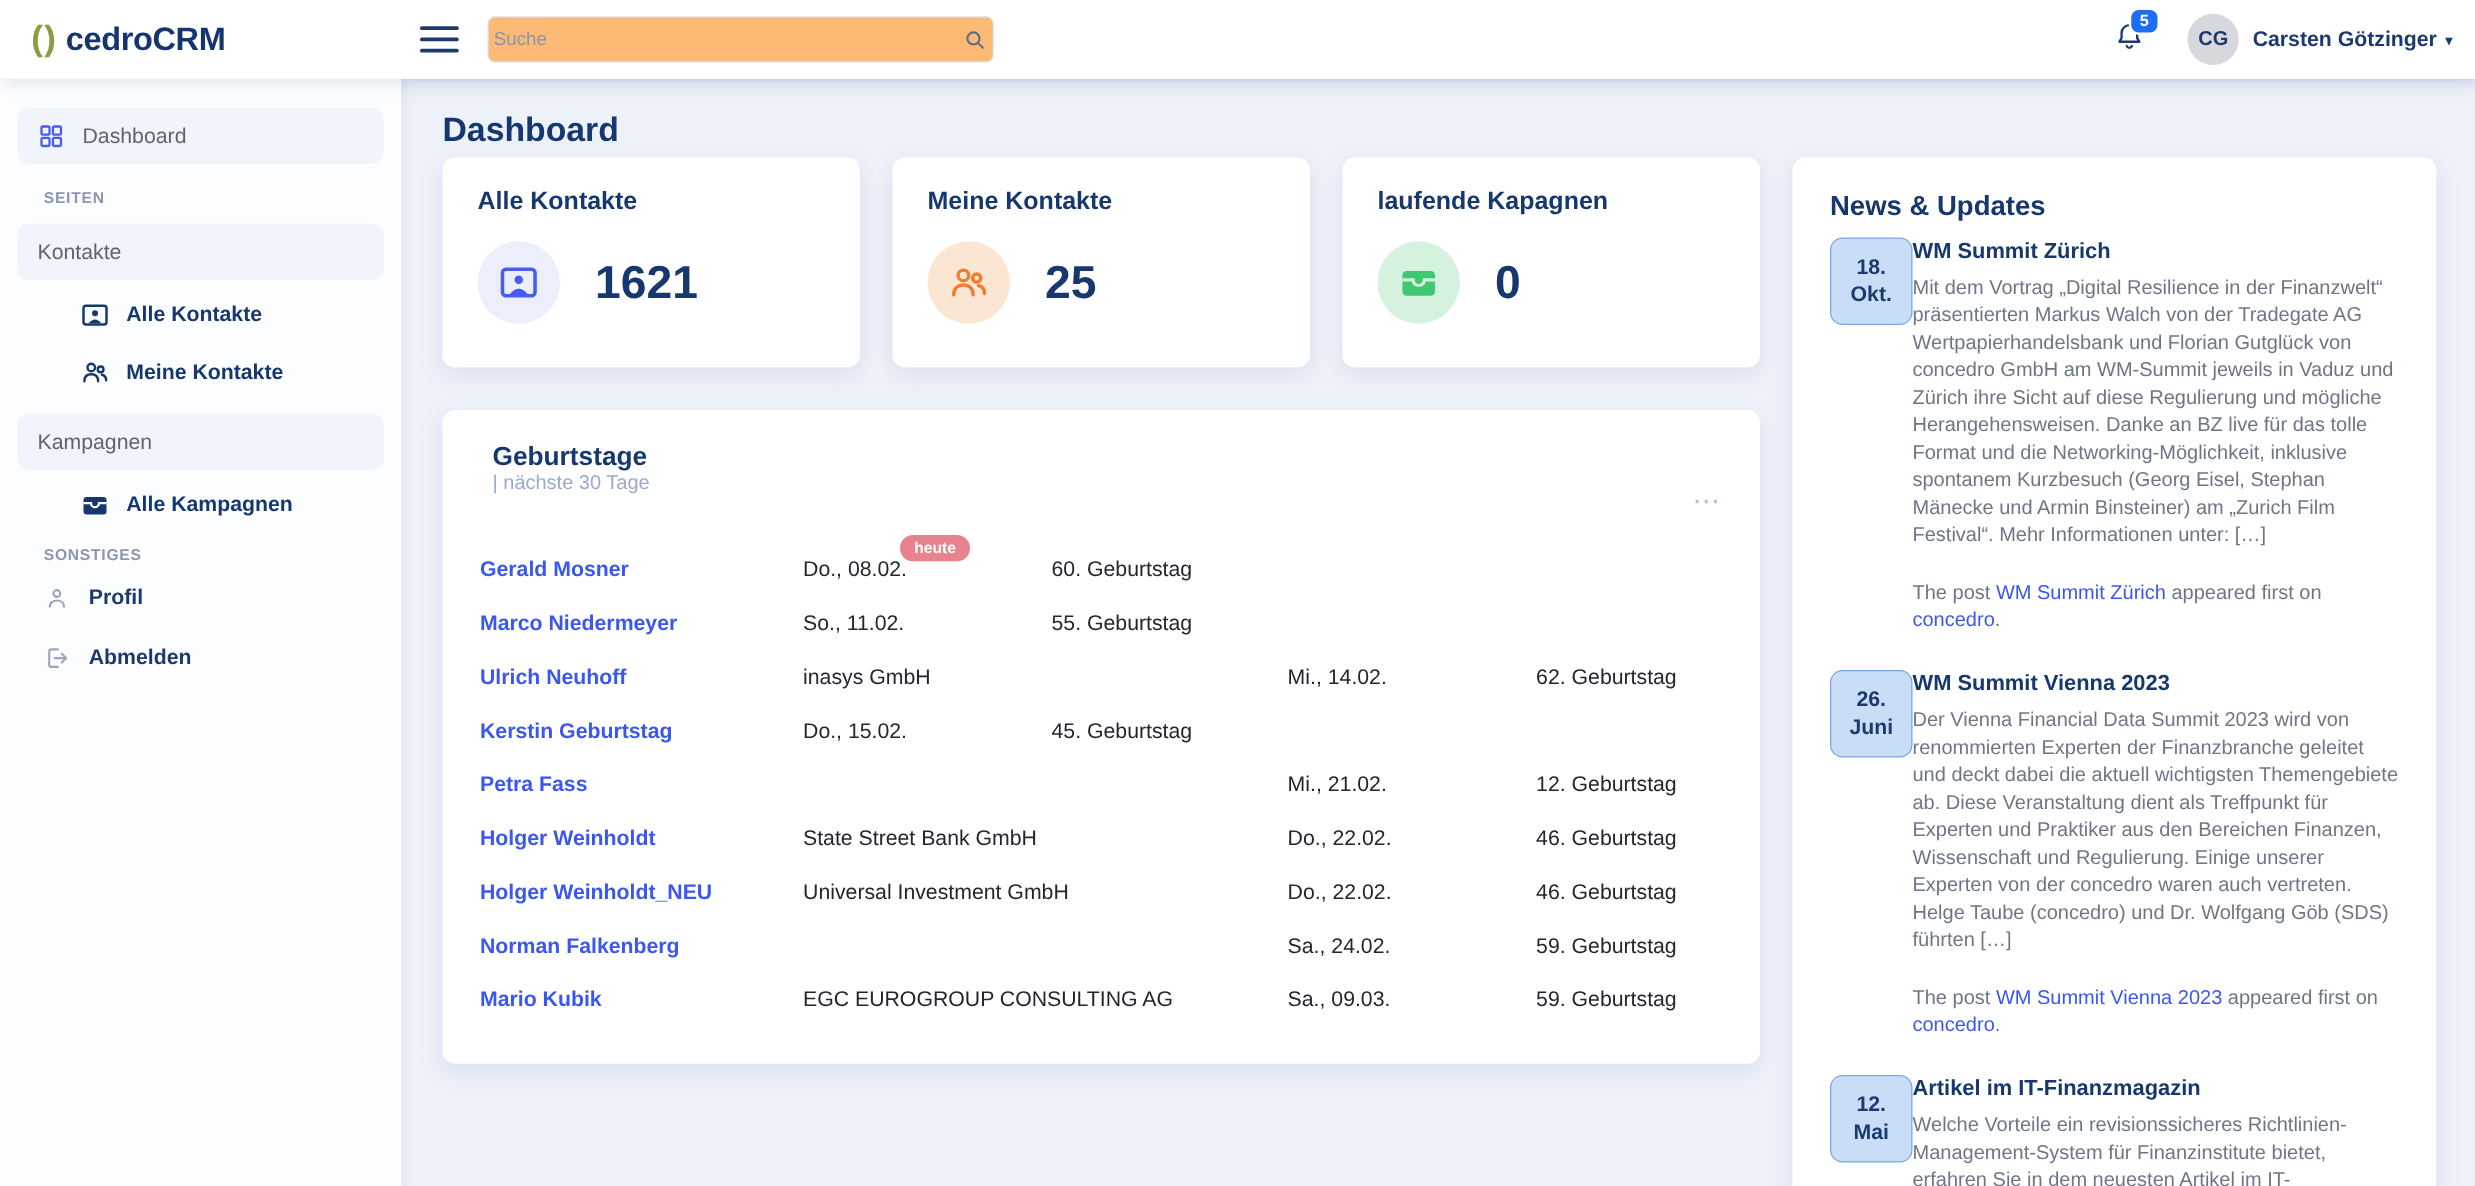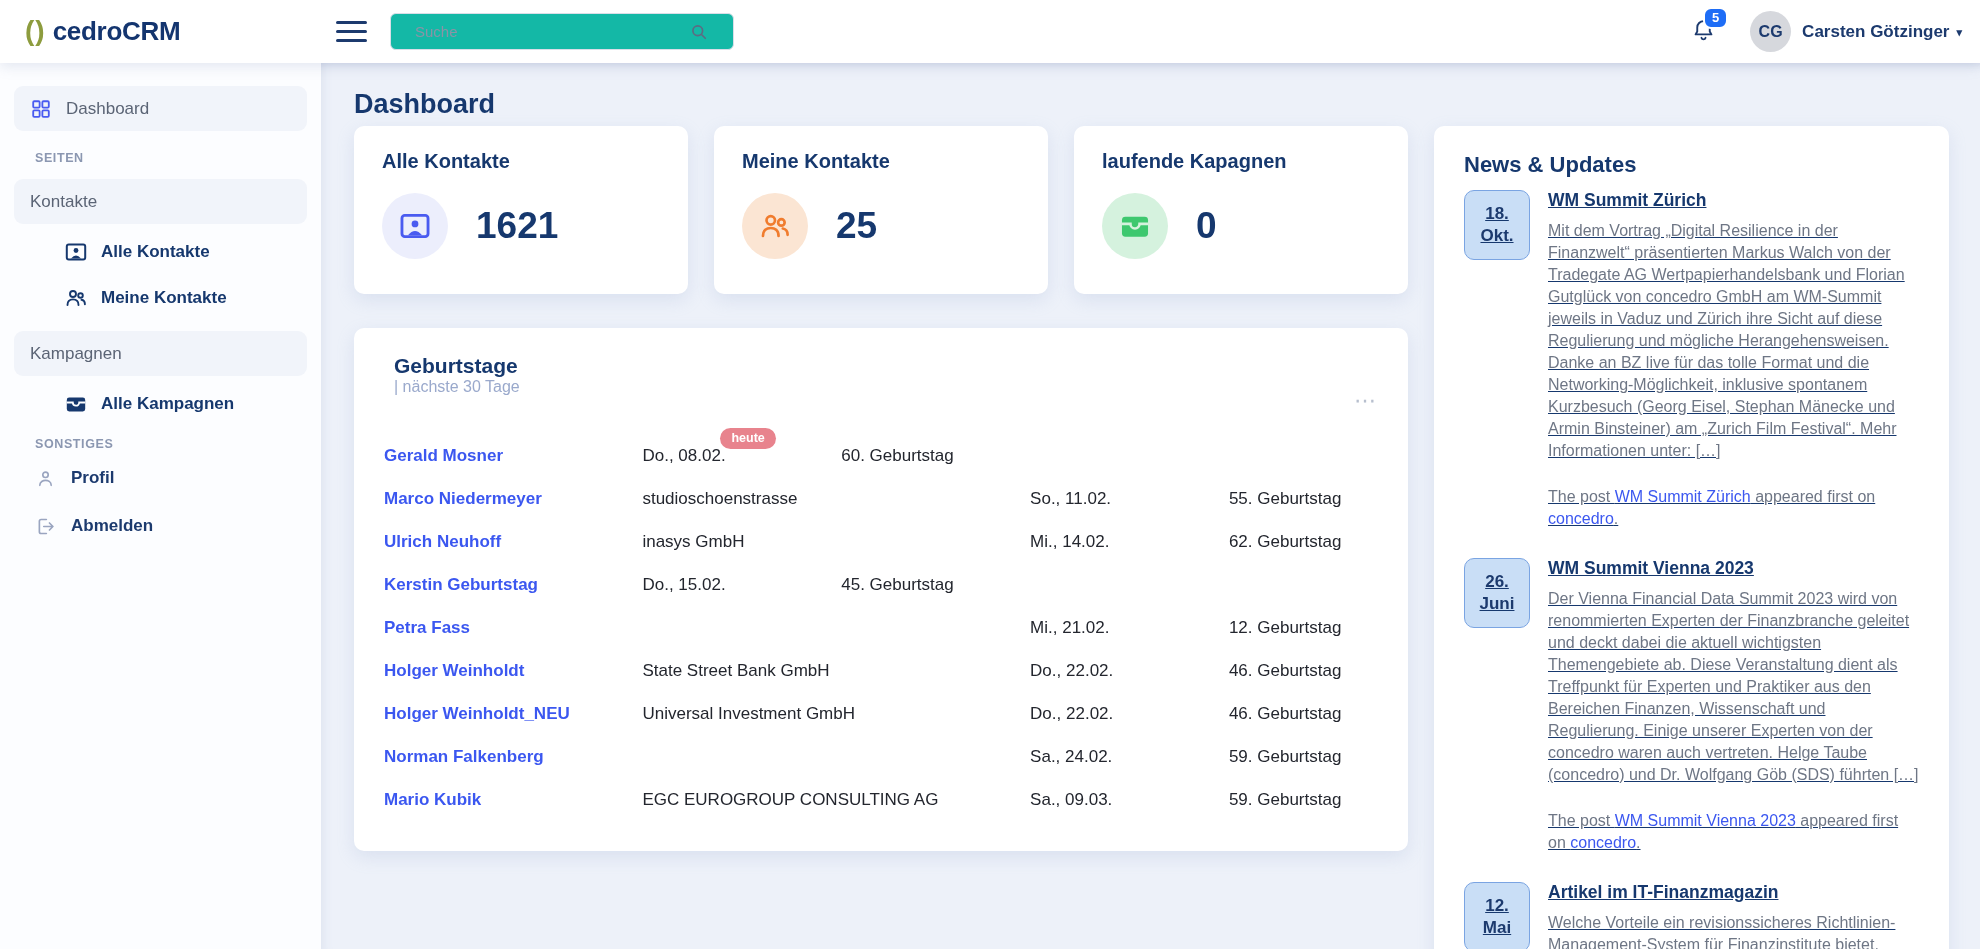--- a/index.html
+++ b/index.html
@@ -8,22 +8,22 @@
 
   
   .topbar { height:63px; background:#fff; display:flex; align-items:center;
             padding:0 18px 0 25px; position:relative; z-index:10;
             box-shadow:0 4px 12px rgba(120,140,180,.18); }
   .logo { display:flex; align-items:center; gap:7px; width:311px; flex-shrink:0; }
   .logo-mark { color:#8d9c3e; font-weight:800; font-size:28px; letter-spacing:1px; transform:translateY(-1px); }
   .logo-text { color:#14356f; font-weight:800; font-size:26px; letter-spacing:-0.3px; }
   .hamburger { width:31px; height:21px; display:flex; flex-direction:column; justify-content:space-between; cursor:pointer; }
   .hamburger span { display:block; height:2.6px; background:#1c3a6e; border-radius:2px; }
-  .search-box { margin-left:23px; width:344px; height:37px; border:1px solid #d9dee8; border-radius:6px;
-                display:flex; align-items:center; padding:0 24px; background:#14b8a6; }
+  .search-box { margin-left:23px; width:405px; height:37px; border:1px solid #d9dee8; border-radius:6px;
+                display:flex; align-items:center; padding:0 4px; background:#fdba74; }
   .search-box input { flex:1; border:none; outline:none; font-size:15px; color:#33405a;
                       font-family:"Liberation Sans", sans-serif; background:transparent; }
   .search-box input::placeholder { color:#8a94a6; }
   .tb-spacer { flex:1; }
   .bell-wrap { position:relative; margin-right:34px; cursor:pointer; }
   .badge { position:absolute; top:-10px; right:-12px; background:#1e6df6; color:#fff; font-size:13px;
            font-weight:700; padding:1px 7px 2px; border-radius:8px; border:2px solid #fff; }
   .avatar { width:41px; height:41px; border-radius:50%; background:#d6d8dd; color:#1c3a6e; font-weight:700;
             font-size:16px; display:flex; align-items:center; justify-content:center; margin-right:11px; }
   .username { color:#1c3a6e; font-weight:700; font-size:17px; display:flex; align-items:center; gap:7px; cursor:pointer; }
@@ -75,21 +75,21 @@
   .bd-name { width:26%; color:#3b57f0; font-weight:700; cursor:pointer; }
   .bd-company { width:39%; color:#23262e; }
   .bd-date { width:20%; color:#23262e; position:relative; }
   .bd-bday { width:15%; color:#23262e; }
   .heute { position:absolute; top:-18px; left:78px; background:#e8838d; color:#fff; font-size:12.5px;
            font-weight:700; padding:3px 11px 4px; border-radius:12px; }
 
   
   .news-panel { height:1160px; }
   .news-heading { font-size:22px; font-weight:800; color:#16386e; margin-bottom:12px; }
-  .news-item { display:flex; gap:18px; margin-bottom:28px;text-decoration:underline; }
+  .news-item { display:flex; margin-bottom:28px; }
   .news-date { width:66px; height:70px; flex-shrink:0; background:#c9def6; border:1.5px solid #7aa4e2;
                border-radius:10px; display:flex; flex-direction:column; align-items:center; justify-content:center;
                color:#1c3a6e; font-weight:800; font-size:17px; line-height:22px; }
   .news-content { flex:1; min-width:0; }
   .news-title { font-size:17.5px; font-weight:800; color:#16386e; margin-bottom:9px; }
   .news-text { font-size:16px; color:#6e7685; line-height:22px; }
   .news-footer { font-size:16px; color:#6e7685; line-height:22px; margin-top:24px; }
   .news-link { color:#3b57f0; text-decoration:none; cursor:pointer; }
 
   svg { display:block; }
@@ -275,21 +275,20 @@
                 <span class="bd-name">Gerald Mosner</span>
                 <span class="bd-date">
                   <span>Do., 08.02.</span>
                   <span class="heute">heute</span>
                 </span>
                 <span class="bd-bday">60. Geburtstag</span>
               </div>
 
               <div class="bd-row">
                 <span class="bd-name">Marco Niedermeyer</span>
-                <span class="bd-company">studioschoenstrasse</span>
                 <span class="bd-date">
                   <span>So., 11.02.</span>
                   
                 </span>
                 <span class="bd-bday">55. Geburtstag</span>
               </div>
 
               <div class="bd-row">
                 <span class="bd-name">Ulrich Neuhoff</span>
                 <span class="bd-company">inasys GmbH</span>

